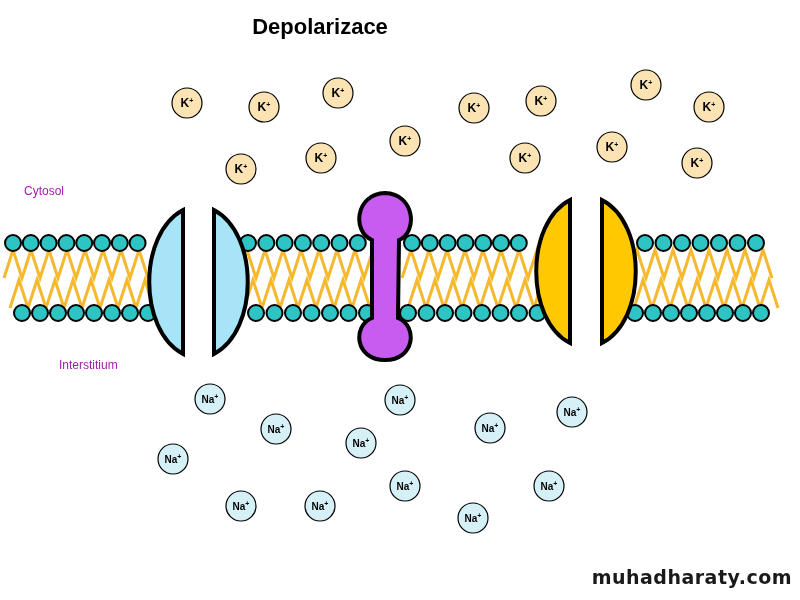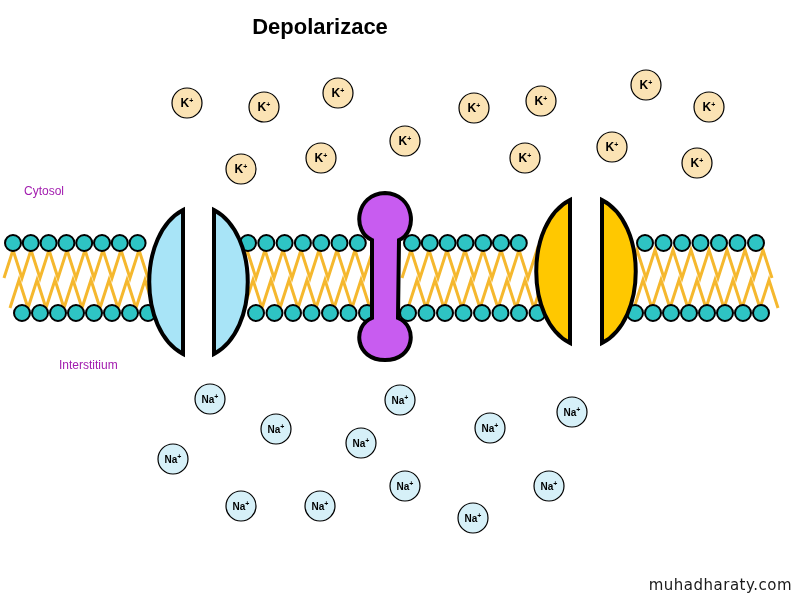--- a/index.html
+++ b/index.html
@@ -1,20 +1,20 @@
 <!DOCTYPE html>
 <html><head>
 <meta charset="utf-8">
 <style>
   html, body { margin: 0; padding: 0; background: #ffffff; }
   body { width: 800px; height: 600px; position: relative; overflow: hidden; font-family: "Liberation Sans", sans-serif; }
   #diagram { position: absolute; left: 0; top: 0; width: 800px; height: 600px; }
   .title { position: absolute; left: 0; width: 640px; top: 14px; text-align: center; font-size: 22px; font-weight: bold; color: #000; }
   .side-label { position: absolute; font-size: 12px; font-weight: normal; color: #a21caf; }
-  .watermark { position: absolute; right: 8px; bottom: 6px; font-size: 15px; font-weight: normal; color: #1a1a1a; letter-spacing: 0.5px; font-family: "DejaVu Sans", sans-serif; }
+  .watermark { position: absolute; right: 8px; bottom: 12px; font-size: 19px; font-weight: bold; color: #1a1a1a; letter-spacing: 0.5px; font-family: "DejaVu Sans", sans-serif; }
 </style>
 </head>
 <body>
 
 <svg id="diagram" xmlns="http://www.w3.org/2000/svg" width="800" height="600" viewBox="0 0 800 600">
   <g id="tails">
       <path d="M4,278 L13,250 L22,278 L31,250 L40,278 L49,250 L58,278 L67,250 L76,278 L85,250 L94,278 L103,250 L112,278 L121,250 L130,278 L139,250 L148,278 L157,250 L166,278" fill="none" stroke="#f5b82e" stroke-width="3" stroke-linejoin="miter"></path>
       <path d="M10,308 L19,280 L28,308 L37,280 L46,308 L55,280 L64,308 L73,280 L82,308 L91,280 L100,308 L109,280 L118,308 L127,280 L136,308 L145,280 L154,308 L163,280" fill="none" stroke="#f5b82e" stroke-width="3" stroke-linejoin="miter"></path>
       <path d="M238,278 L247,250 L256,278 L265,250 L274,278 L283,250 L292,278 L301,250 L310,278 L319,250 L328,278 L337,250 L346,278 L355,250 L364,278 L373,250" fill="none" stroke="#f5b82e" stroke-width="3" stroke-linejoin="miter"></path>
       <path d="M244,308 L253,280 L262,308 L271,280 L280,308 L289,280 L298,308 L307,280 L316,308 L325,280 L334,308 L343,280 L352,308 L361,280 L370,308 L379,280" fill="none" stroke="#f5b82e" stroke-width="3" stroke-linejoin="miter"></path>

